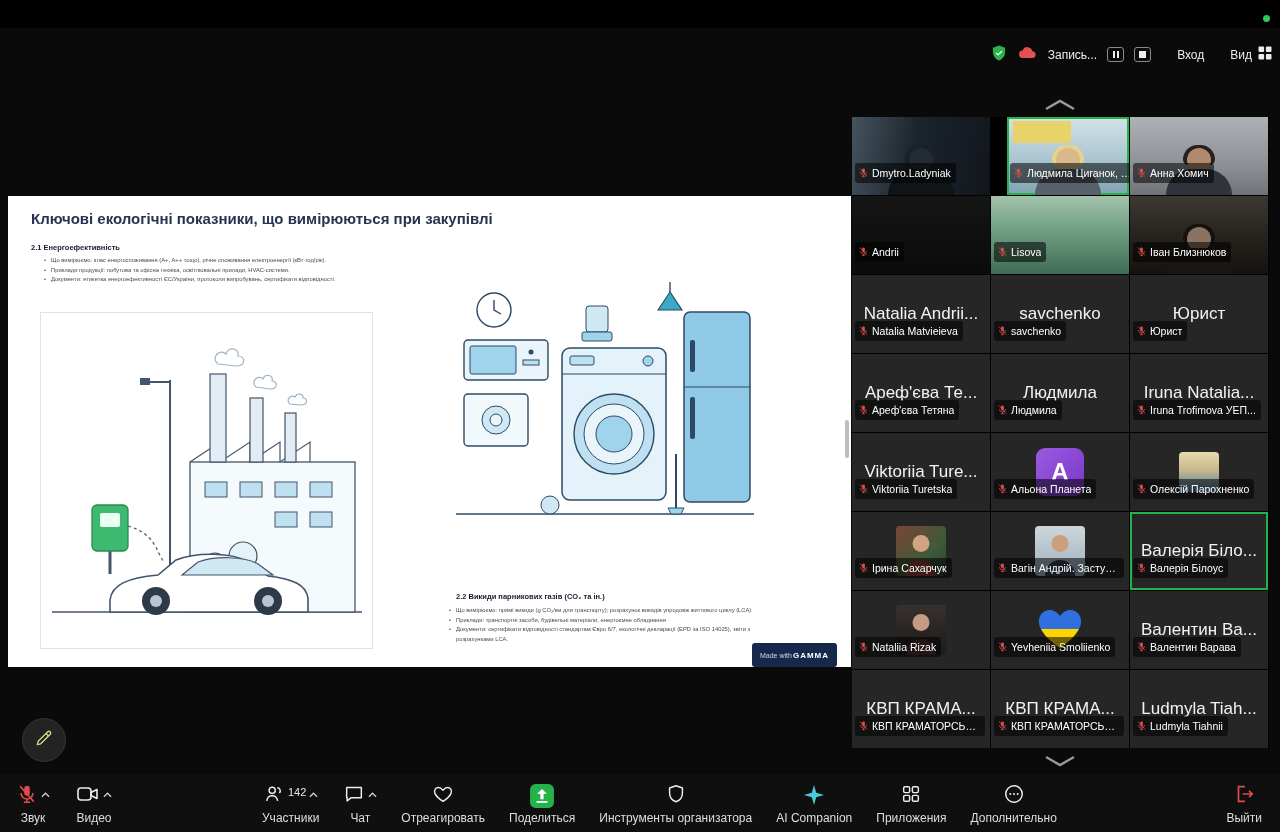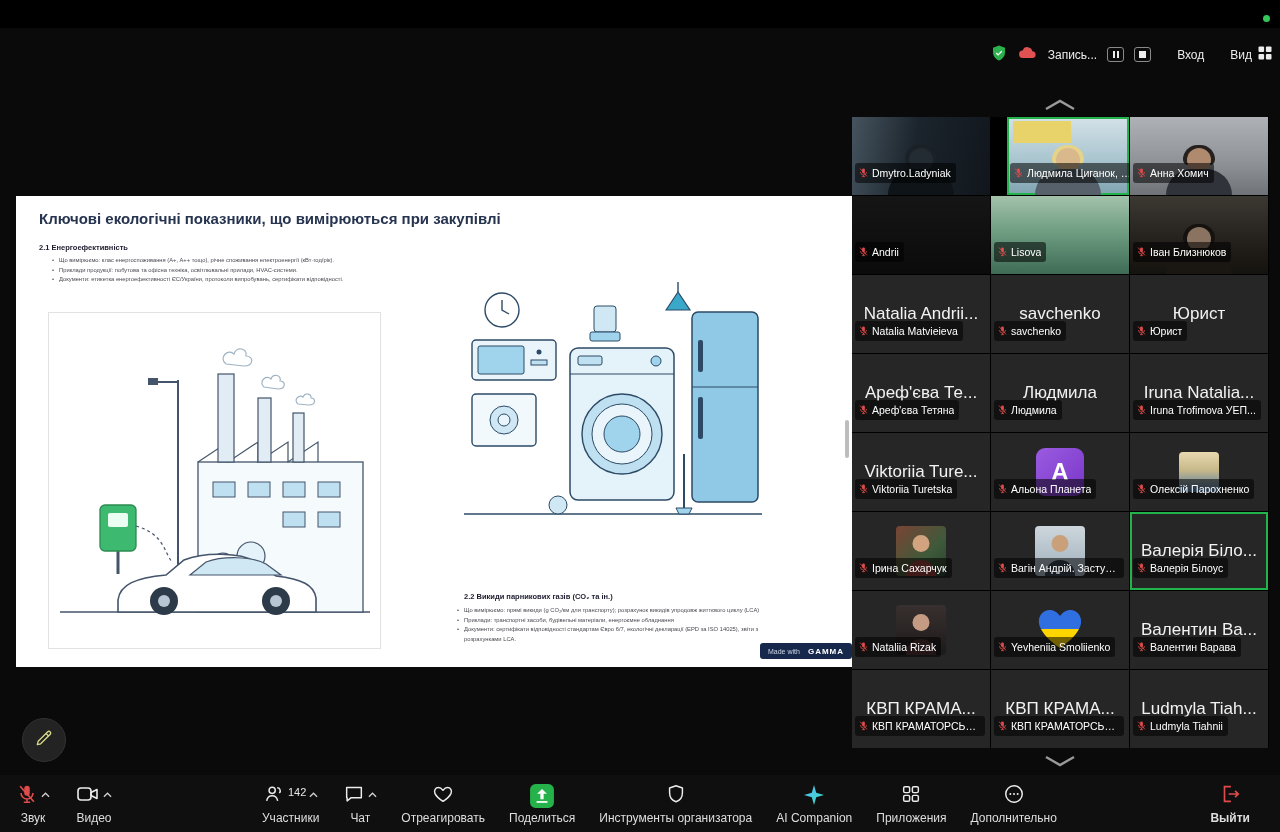--- a/index.html
+++ b/index.html
@@ -13,34 +13,34 @@
     color:#ededed; font-size:12px; }
   .topbar .sep { width:6px; }
   .media-btn { width:17px; height:15px; border:1px solid #8a8a8a; border-radius:3px;
     display:flex; align-items:center; justify-content:center; gap:2px; }
   .media-btn .bar { width:2px; height:7px; background:#ededed; }
   .media-btn .sq { width:7px; height:7px; background:#ededed; }
   .tb-textbtn { cursor:default; }
   .view-btn { display:flex; align-items:center; gap:6px; }
 
   
-  .slide { position:absolute; left:16px; top:196px; width:843px; height:471px; background:#ffffff; overflow:hidden; }
+  .slide { position:absolute; left:8px; top:196px; width:843px; height:471px; background:#ffffff; overflow:hidden; }
   .slide-title { position:absolute; left:23px; top:14px; font-size:15px; font-weight:700; color:#263450; }
   .sec-head { font-size:7.5px; font-weight:700; color:#1c1c2e; }
   .sec1-head { position:absolute; left:23px; top:47px; }
   .sec1-bullets { position:absolute; left:36px; top:60px; width:390px; }
   .bullets { list-style:none; }
   .bullets li { font-size:5.8px; color:#4a4a52; line-height:1.65; padding-left:7px; position:relative; }
   .bullets li::before { content:"•"; position:absolute; left:0; top:0; color:#4a4a52; }
   .illus-left { position:absolute; left:32px; top:116px; }
   .illus-right { position:absolute; left:428px; top:86px; }
   .sec2-head { position:absolute; left:428px; top:396px;padding-left:20px; }
   .sec2-bullets { position:absolute; left:441px; top:410px; width:330px; }
-  .gamma-badge { position:absolute; left:744px; top:447px; height:16px; padding:0 8px; border-radius:3px;
-    background:#16294d; display:flex; align-items:center; gap:8px; }
+  .gamma-badge { position:absolute; left:744px; top:447px; height:24px; padding:0 8px; border-radius:3px;
+    background:#16294d; display:flex; align-items:center; gap:1px; }
   .gamma-badge .mw { font-size:7px; color:#cdd5e6; }
   .gamma-badge .br { font-size:8px; font-weight:700; color:#ffffff; letter-spacing:1px; }
   .slide-scrollbar { position:absolute; left:845px; top:420px; width:4px; height:38px; border-radius:2px; background:#bdbdbd; }
 
   
   .gallery { position:absolute; left:852px; top:117px; width:417px; height:631px;
     display:grid; grid-template-columns:repeat(3,138px); grid-auto-rows:78px; gap:1px; background:#000; }
   .tile { position:relative; background:#262626; overflow:hidden; }
   .tile.active { box-shadow:inset 0 0 0 2px #23b34b; }
   .tile .disp { position:absolute; inset:0; display:flex; align-items:center; justify-content:center;
@@ -60,21 +60,21 @@
   .ph-body { position:absolute; left:50%; transform:translateX(-50%); bottom:0; width:30px; height:16px; border-radius:15px 15px 0 0; }
   .av-crest { width:40px; height:40px; border-radius:4px; }
   .gal-chev { position:absolute; left:1038px; width:44px; height:18px; display:flex; align-items:center; justify-content:center; }
   .gal-chev.up { top:96px; } .gal-chev.down { top:752px; }
 
   
   .toolbar { position:absolute; left:0; bottom:0; width:1280px; height:57px; background:#0f0f0f;
     display:flex; align-items:center; }
   .tb-left { display:flex; gap:26px; margin-left:16px; }
   .tb-center { display:flex; gap:24px; margin-left:150px; align-items:center; }
-  .tb-right { margin-left:auto; margin-right:30px;font-weight:bold; }
+  .tb-right { margin-left:auto; margin-right:18px; }
   .tb-item { display:flex; flex-direction:column; align-items:center; gap:4px; }
   .tb-iconrow { display:flex; align-items:flex-start; gap:3px; height:24px; }
   .tb-badge { color:#e8e8e8; font-size:11px; margin-top:3px; }
   .tb-chev { margin-top:1px; }
   .tb-label { color:#dedede; font-size:12px; white-space:nowrap; }
 
   
   .annotate-btn { position:absolute; left:22px; top:718px; width:44px; height:44px; border-radius:50%;
     background:#222322; border:1px solid #333; display:flex; align-items:center; justify-content:center; }
 </style>

